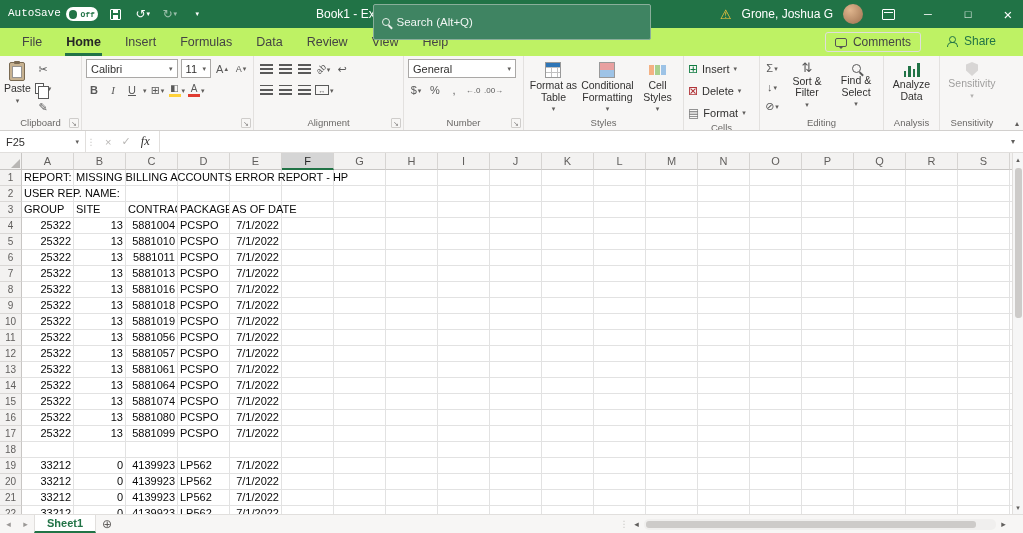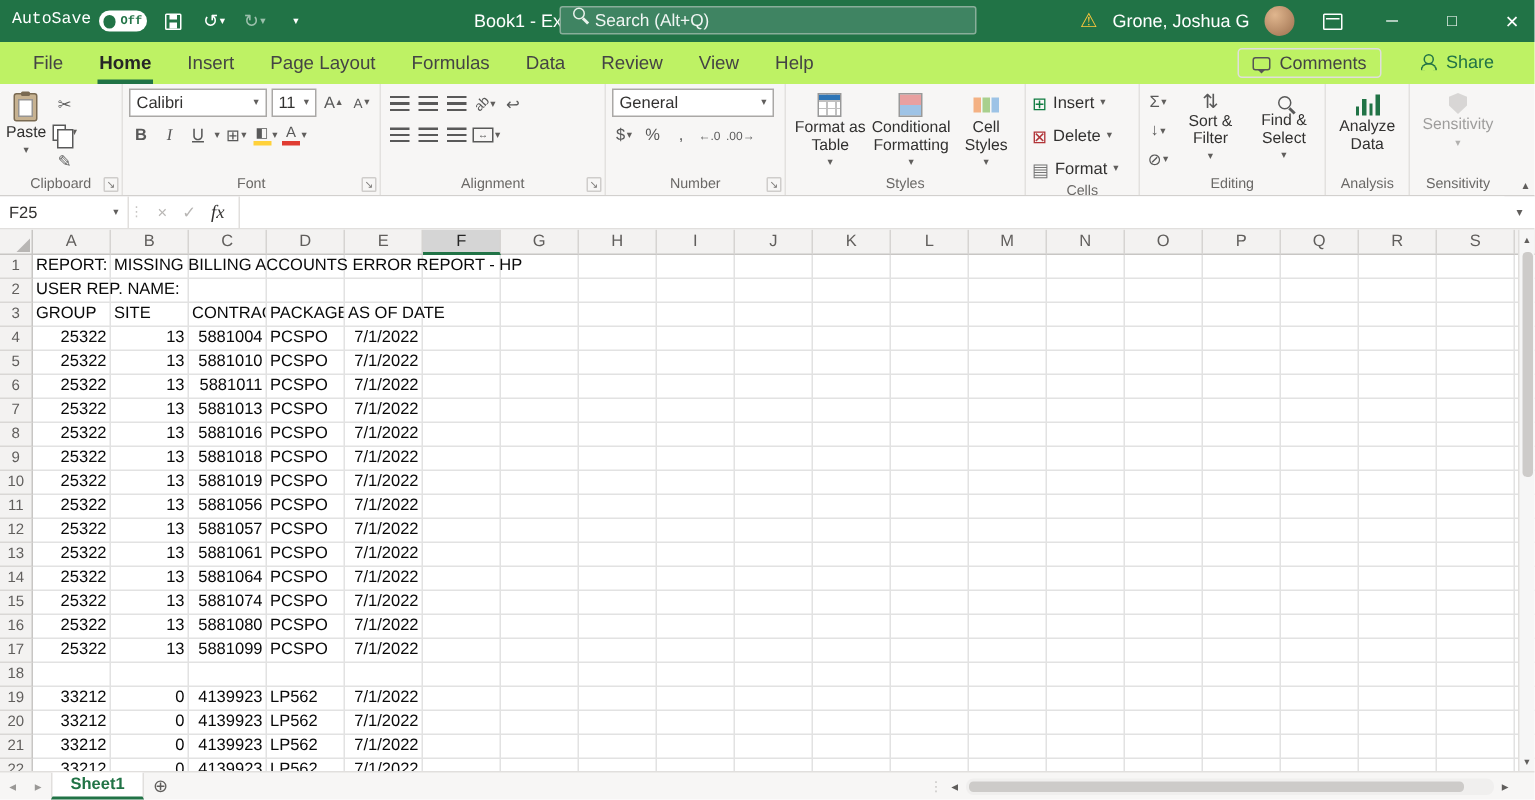--- a/index.html
+++ b/index.html
@@ -13,22 +13,22 @@
   .pill{width:32px;height:14px;border-radius:8px;background:#fff;display:flex;align-items:center;padding:2px 3px;gap:3px;cursor:default;}
   .knob{width:9px;height:9px;border-radius:50%;background:#217346;}
   .pill-state{font-size:8px;color:#217346;font-weight:bold;}
   .qbtn{width:18px;height:20px;display:flex;align-items:center;justify-content:center;font-size:12px;}
   .i-save{width:11px;height:11px;border:1.4px solid #fff;border-radius:1px;position:relative;}
   .i-save::before{content:"";position:absolute;top:0;left:2px;right:2px;height:3px;background:#fff;}
   .i-save::after{content:"";position:absolute;bottom:0;left:2px;right:2px;height:3.5px;background:#fff;}
   .dim{opacity:.55;}
   .qcaret{font-size:7px;margin-left:1px;}
   .wtitle{position:absolute;left:316px;top:0;height:28px;display:flex;align-items:center;font-size:12px;}
-  .searchbox{position:absolute;left:50%;top:4px;transform:translateX(-50%);width:278px;height:19px;
-    background:#3f8462;border:1px solid #89ae9a;border-radius:2px;display:flex;padding:0 8px;gap:7px;}
+  .searchbox{position:absolute;left:50%;top:4px;transform:translateX(-50%);width:278px;height:36px;
+    background:#3f8462;border:1px solid #89ae9a;border-radius:2px;display:flex;align-items:center;padding:0 8px;gap:7px;}
   .i-mag{width:8px;height:8px;border:1.5px solid #eaf2ec;border-radius:50%;position:relative;flex:none;}
   .i-mag::after{content:"";position:absolute;width:5px;height:1.5px;background:#eaf2ec;transform:rotate(45deg);right:-4px;bottom:-2px;}
   .searchbox input{flex:1;background:transparent;border:none;outline:none;color:#fff;font-size:11.5px;font-family:inherit;}
   .searchbox input::placeholder{color:rgba(255,255,255,.92);}
   .tb-right{position:absolute;right:0;top:0;height:28px;display:flex;align-items:center;gap:10px;}
   .i-warn{color:#ffc83d;font-size:13px;}
   .avatar{width:20px;height:20px;border-radius:50%;background:radial-gradient(circle at 35% 30%,#e0b68e,#9c6f4e);}
   .i-winopts{width:13px;height:11px;border:1.2px solid #fff;border-radius:1px;position:relative;}
   .i-winopts::before{content:"";position:absolute;top:2px;left:1px;right:1px;height:1.5px;background:#fff;}
   .wbtn{width:30px;height:28px;display:flex;align-items:center;justify-content:center;font-size:11px;}
@@ -186,21 +186,20 @@
     <span class="wbtn close">
         <span>×</span>
       </span>
   </div>
 </div>
 
 <div class="tabrow">
   <span class="rtab">File</span>
   <span class="rtab active">Home</span>
   <span class="rtab">Insert</span>
-  <span class="rtab">Page Layout</span>
   <span class="rtab">Formulas</span>
   <span class="rtab">Data</span>
   <span class="rtab">Review</span>
   <span class="rtab">View</span>
   <span class="rtab">Help</span>
   <div class="tab-actions">
     <span class="tbtn">
       <span class="i-bubble"></span>
       <span>Comments</span>
     </span>
@@ -283,23 +282,20 @@
         </span>
         <span class="sbtn">
           <span class="bar-icon">
               <span style="font-size:10px;line-height:9px">A</span>
               <span class="bar" style="background:#e03c32"></span>
             </span>
           <span class="dd">▾</span>
         </span>
       </div>
     </div>
-    <div class="grp-label">
-        <span>Font</span>
-      </div>
     <span class="launcher">↘</span>
   </div>
 
   <div class="grp" style="width:150px">
     <div class="col" style="flex:1;gap:5px;padding-top:2px">
       <div class="rrow">
         <span class="sbtn">
             <span class="i-bars"></span>
           </span>
         <span class="sbtn">

